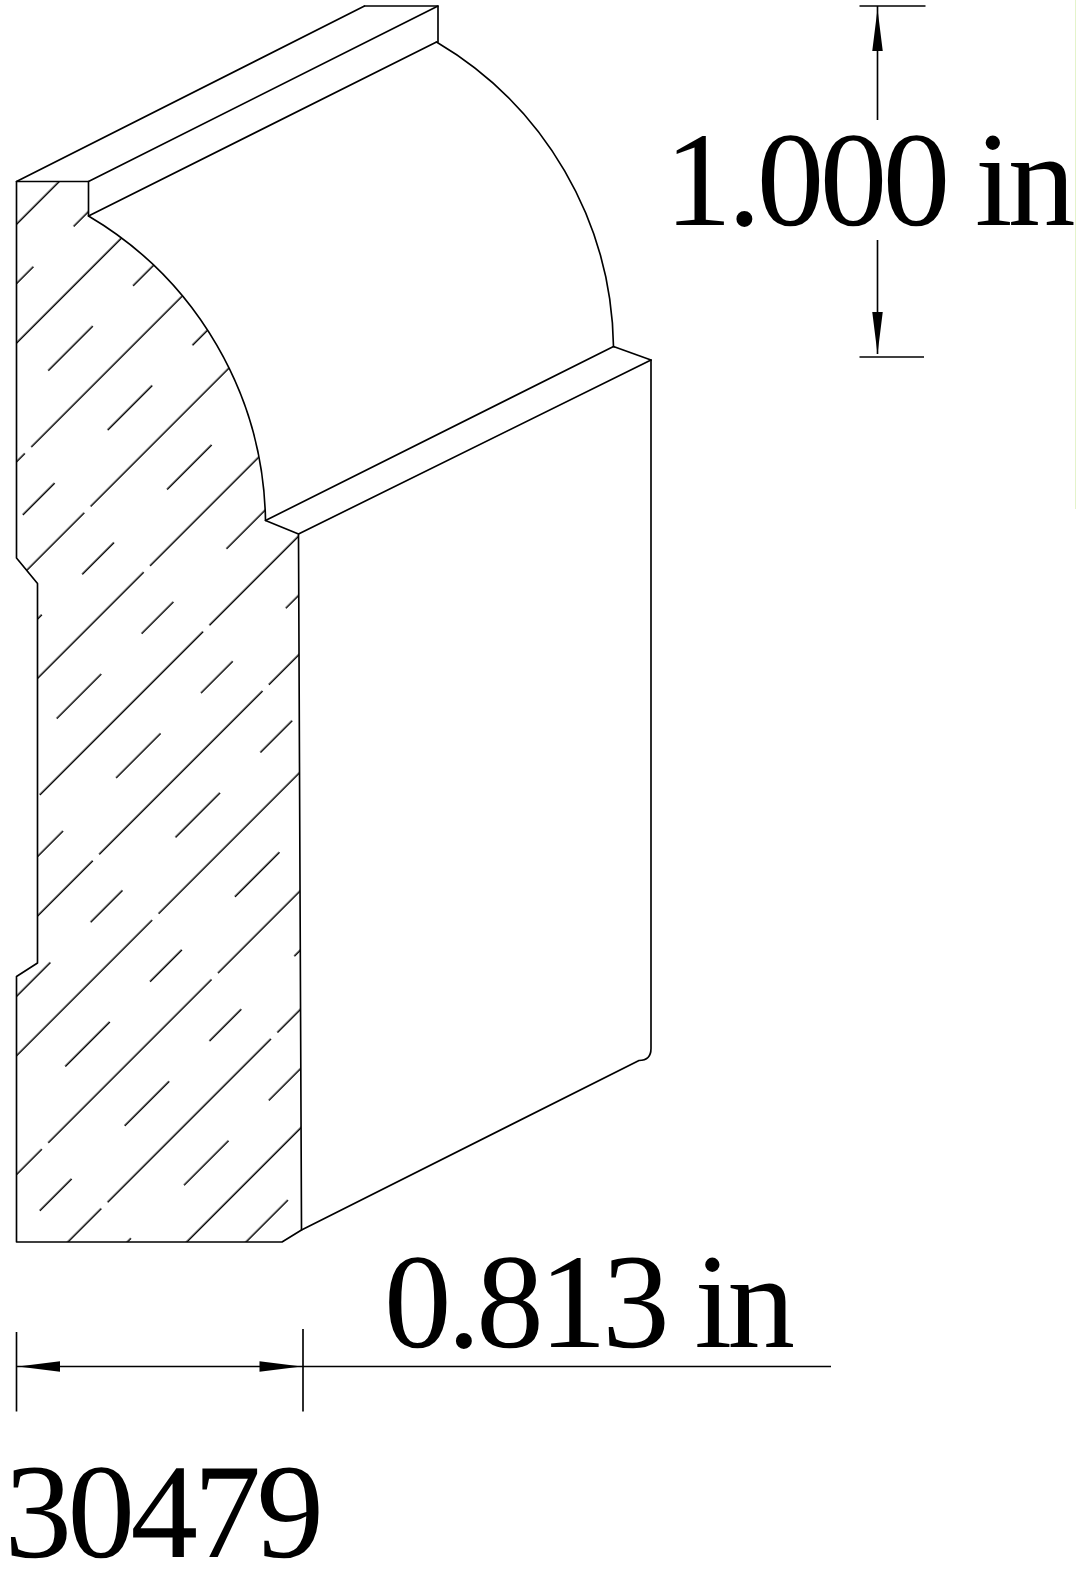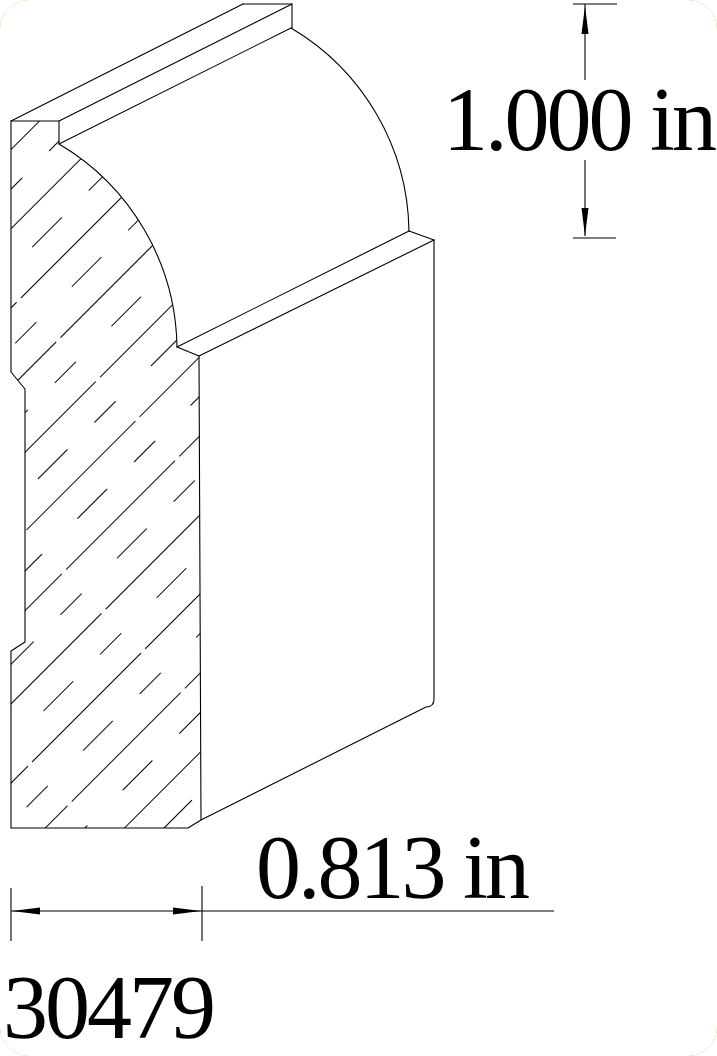--- a/index.html
+++ b/index.html
@@ -7,21 +7,20 @@
     padding: 0;
     background: #ffffff;
     font-family: "Liberation Serif", serif;
   }
   .stage {
     position: relative;
     width: 717px;
     height: 1056px;
     background: #84cc16;
     overflow: hidden;
-    border-radius: 29px;
   }
   .stage svg { display: block; }
   svg text {
     font-family: "Liberation Serif", serif;
     fill: #000000;
   }
   .dim-text {
     font-size: 90px;
     letter-spacing: -3px;
   }

